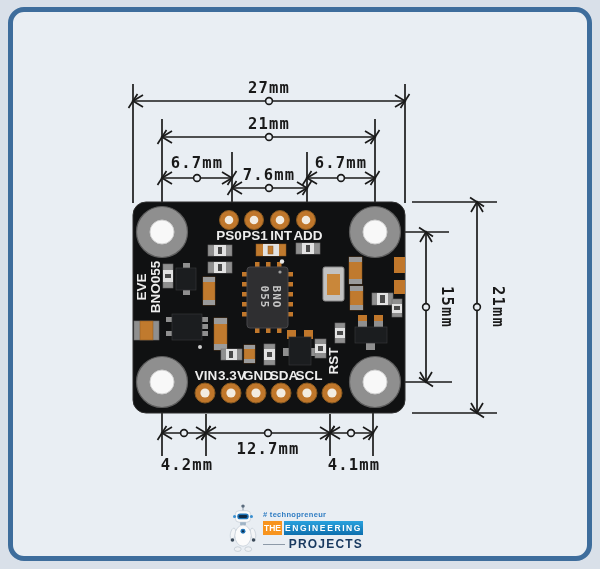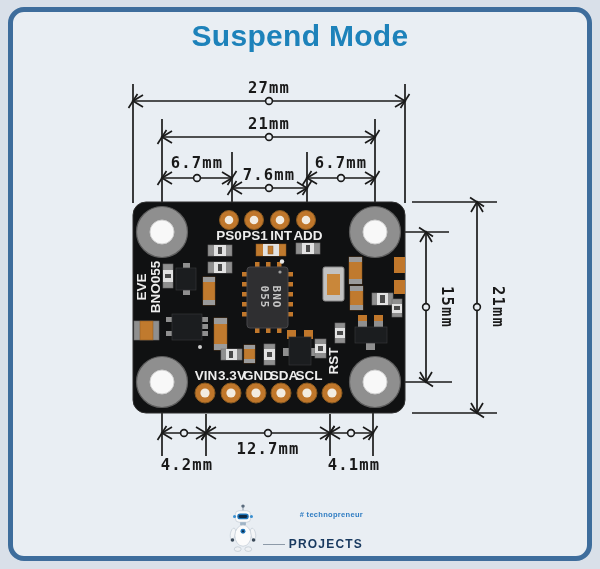--- a/index.html
+++ b/index.html
@@ -63,21 +63,21 @@
   .occap{fill:#9b9b9b;}
   .blk{fill:#1b1d1f;stroke:#343638;stroke-width:.7;}
   .stub{fill:#8f8f8f;}
   .xtalfr{fill:#c2c2c2;stroke:#8a8a8a;stroke-width:1;}
   .xtalin{fill:#c9873a;}
   
   .logo{position:absolute;left:225px;top:500px;width:145px;height:58px;}
   .robot{position:absolute;left:3px;top:4px;width:30px;height:48px;}
   .tagline{
     position:absolute;left:38px;top:10px;width:100px;
-    text-align:right;font-size:7.5px;font-weight:bold;
+    font-size:7.5px;font-weight:bold;
     color:#2f7cc2;letter-spacing:.3px;
   }
   .logoboxes{position:absolute;left:38px;top:21px;display:flex;gap:2px;height:14px;}
   .box-the{
     width:19px;background:#f7941e;color:#fff;
     display:flex;align-items:center;justify-content:center;
     font-size:8.5px;font-weight:bold;
   }
   .box-eng{
     width:79px;background:linear-gradient(180deg,#2aa2de 0%,#0d6fae 100%);
@@ -89,21 +89,20 @@
     display:flex;align-items:center;
   }
   .proj-line{flex:1;height:1px;background:#8d9aa8;margin-right:4px;}
   .proj-text{font-size:12px;font-weight:bold;color:#18395f;letter-spacing:1.2px;}
 </style>
 </head>
 <body>
 
 <div class="page">
   <div class="card"></div>
-  <h1 class="title">Suspend Mode</h1>
 
   <svg class="diagram" viewBox="0 0 600 569">
     <defs>
       <marker id="ar" viewBox="-12 -9 24 18" refX="0" refY="0" markerWidth="24" markerHeight="18" markerUnits="userSpaceOnUse" orient="auto-start-reverse">
         <path d="M-10,-6 L0,0 L-10,6" fill="none" stroke="#1a1a1a" stroke-width="1.7"></path>
         <path d="M-4.5,7 L4.5,-7" fill="none" stroke="#1a1a1a" stroke-width="1.7"></path>
       </marker>
     </defs>
 
     <g>
@@ -387,18 +386,22 @@
       <ellipse cx="25.5" cy="31" rx="2.6" ry="6" fill="#f3f5f7" stroke="#c3ccd6" stroke-width="0.7" transform="rotate(-12 25.5 31)"></ellipse>
       <ellipse cx="15" cy="33" rx="8.5" ry="11" fill="#fbfbfb" stroke="#c3ccd6" stroke-width="0.8"></ellipse>
       <circle cx="15" cy="28.5" r="2.6" fill="#1f74b8"></circle>
       <circle cx="15" cy="28.5" r="1.2" fill="#0e2a44"></circle>
       <circle cx="4" cy="37.5" r="1.9" fill="#3b4a59"></circle>
       <circle cx="26" cy="37.5" r="1.9" fill="#3b4a59"></circle>
       <ellipse cx="9.5" cy="47" rx="3.6" ry="2.4" fill="#eef1f4" stroke="#b9c3cd" stroke-width="0.7"></ellipse>
       <ellipse cx="20.5" cy="47" rx="3.6" ry="2.4" fill="#eef1f4" stroke="#b9c3cd" stroke-width="0.7"></ellipse>
     </svg>
     <div class="tagline"># technopreneur</div>
+    <div class="logoboxes">
+      <div class="box-the">THE</div>
+      <div class="box-eng">ENGINEERING</div>
+    </div>
     <div class="proj-row">
       <span class="proj-line"></span>
       <span class="proj-text">PROJECTS</span>
     </div>
   </div>
 </div>
 
 </body></html>

